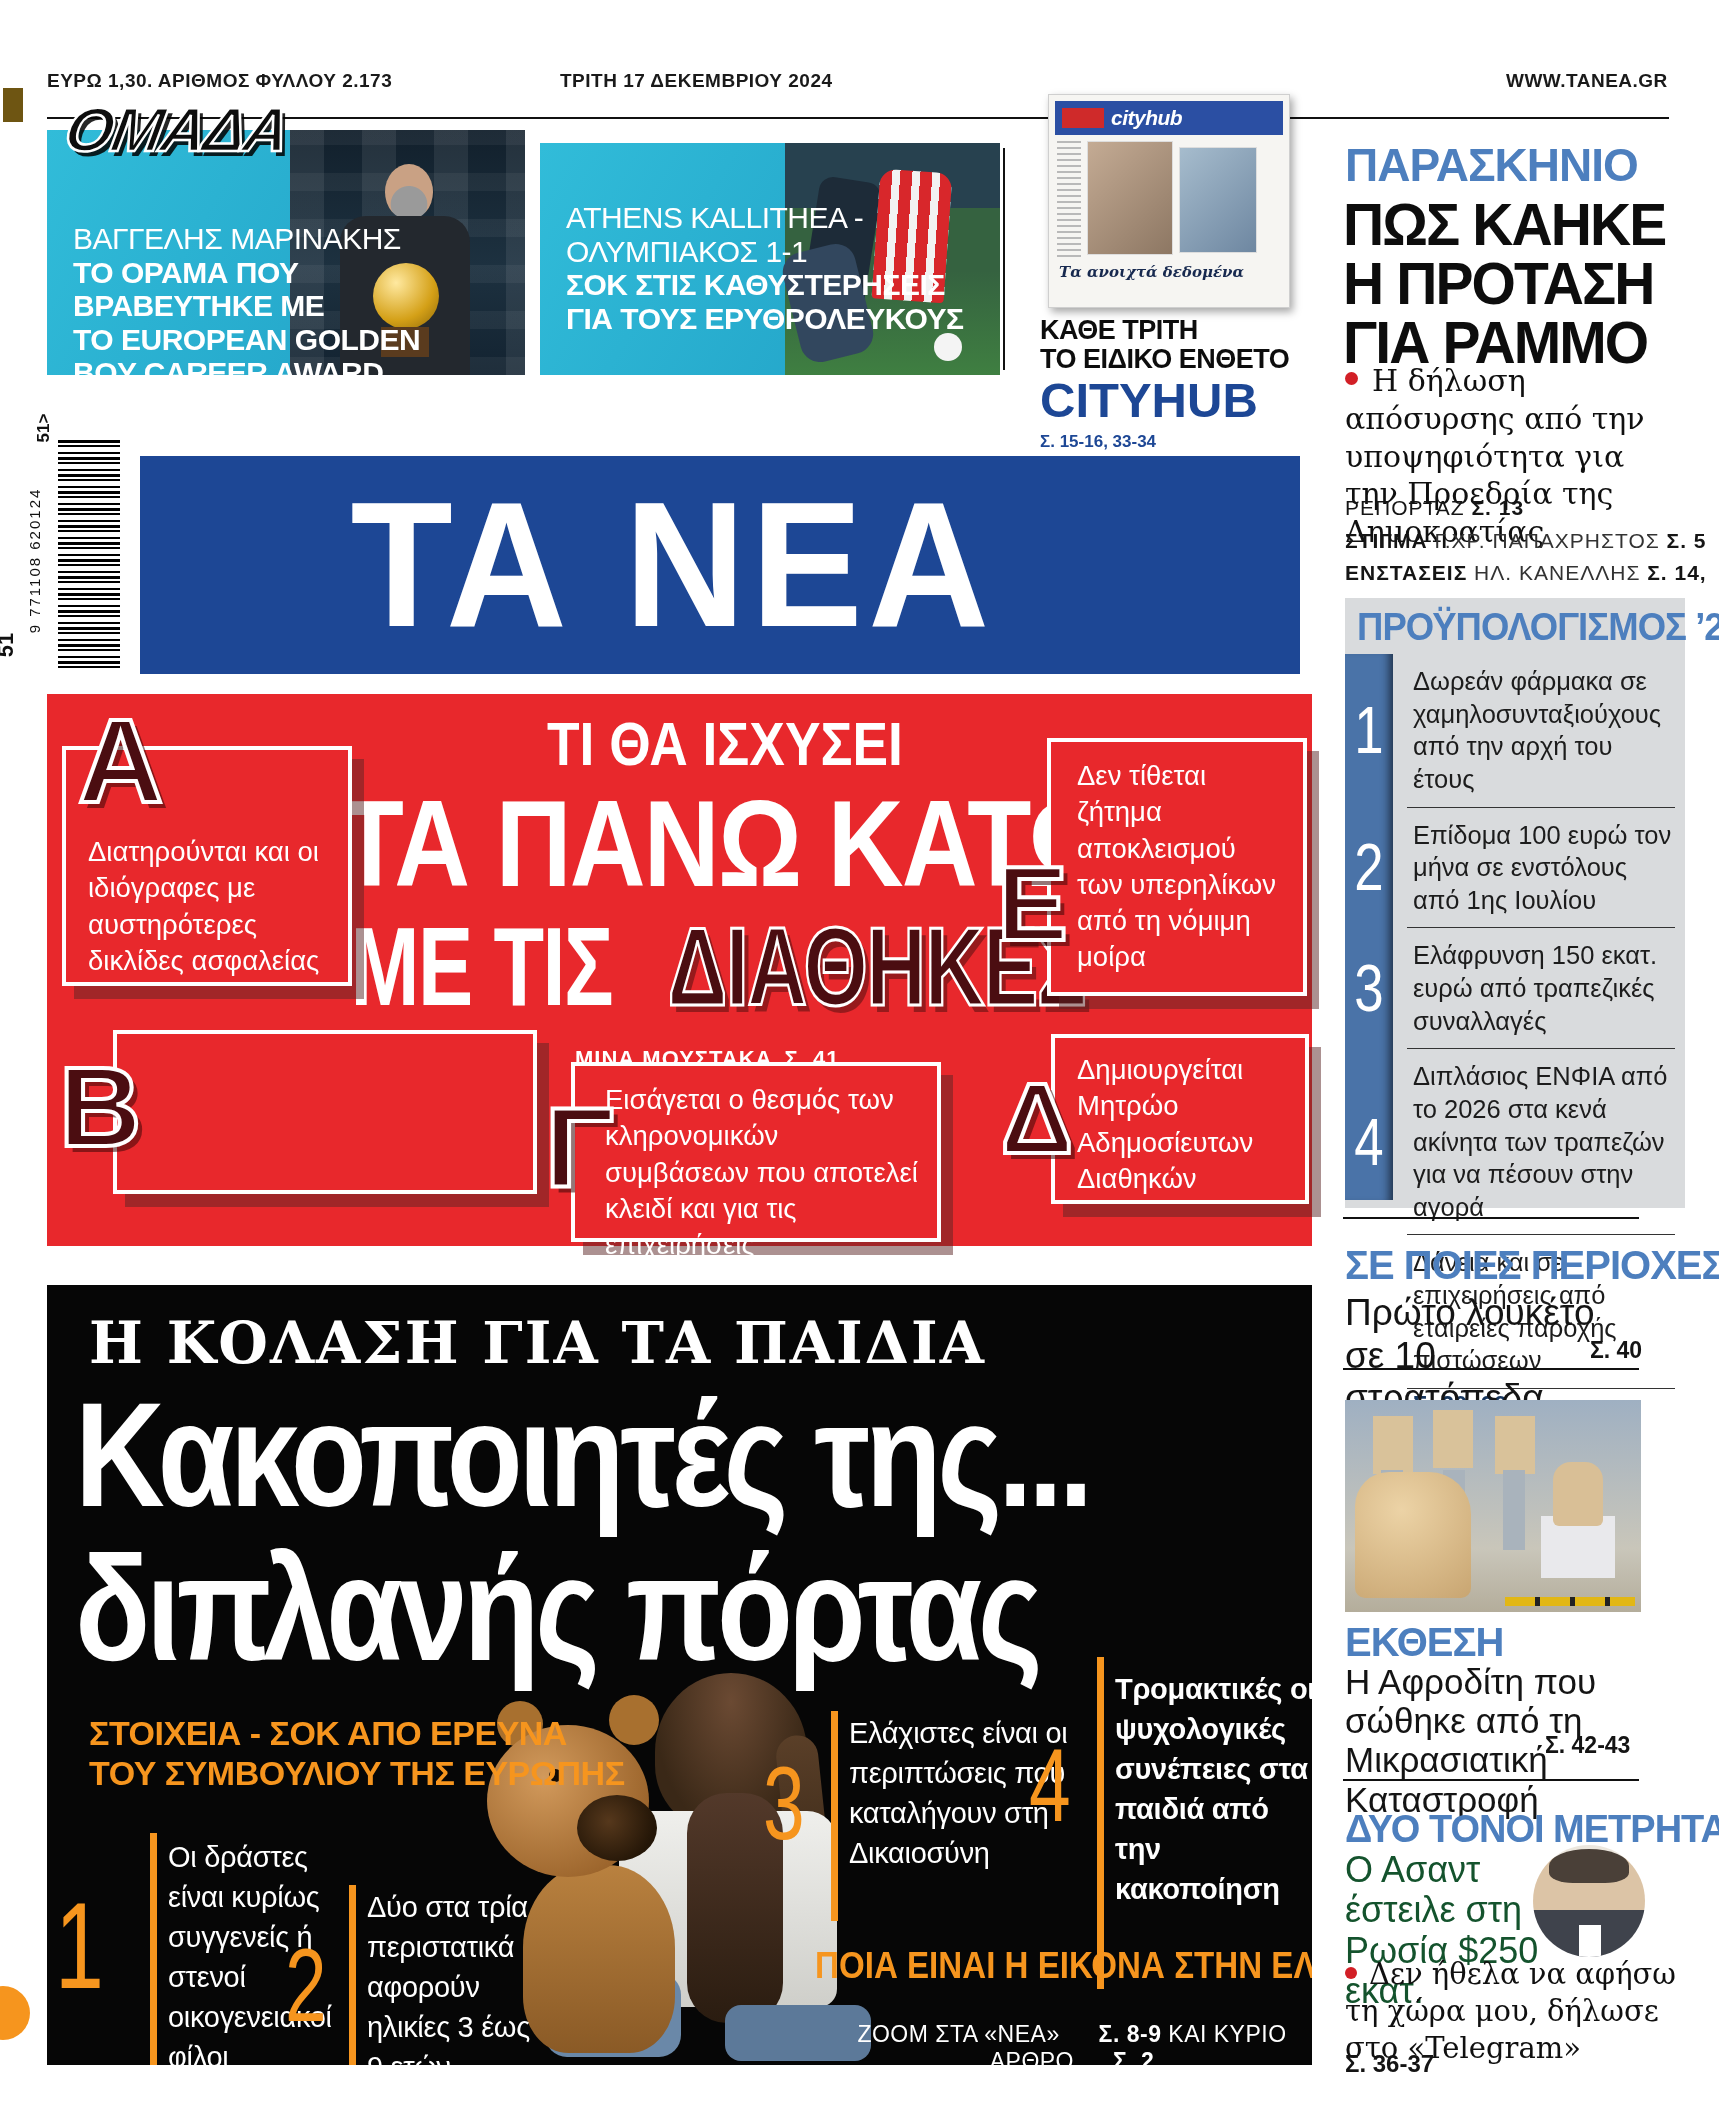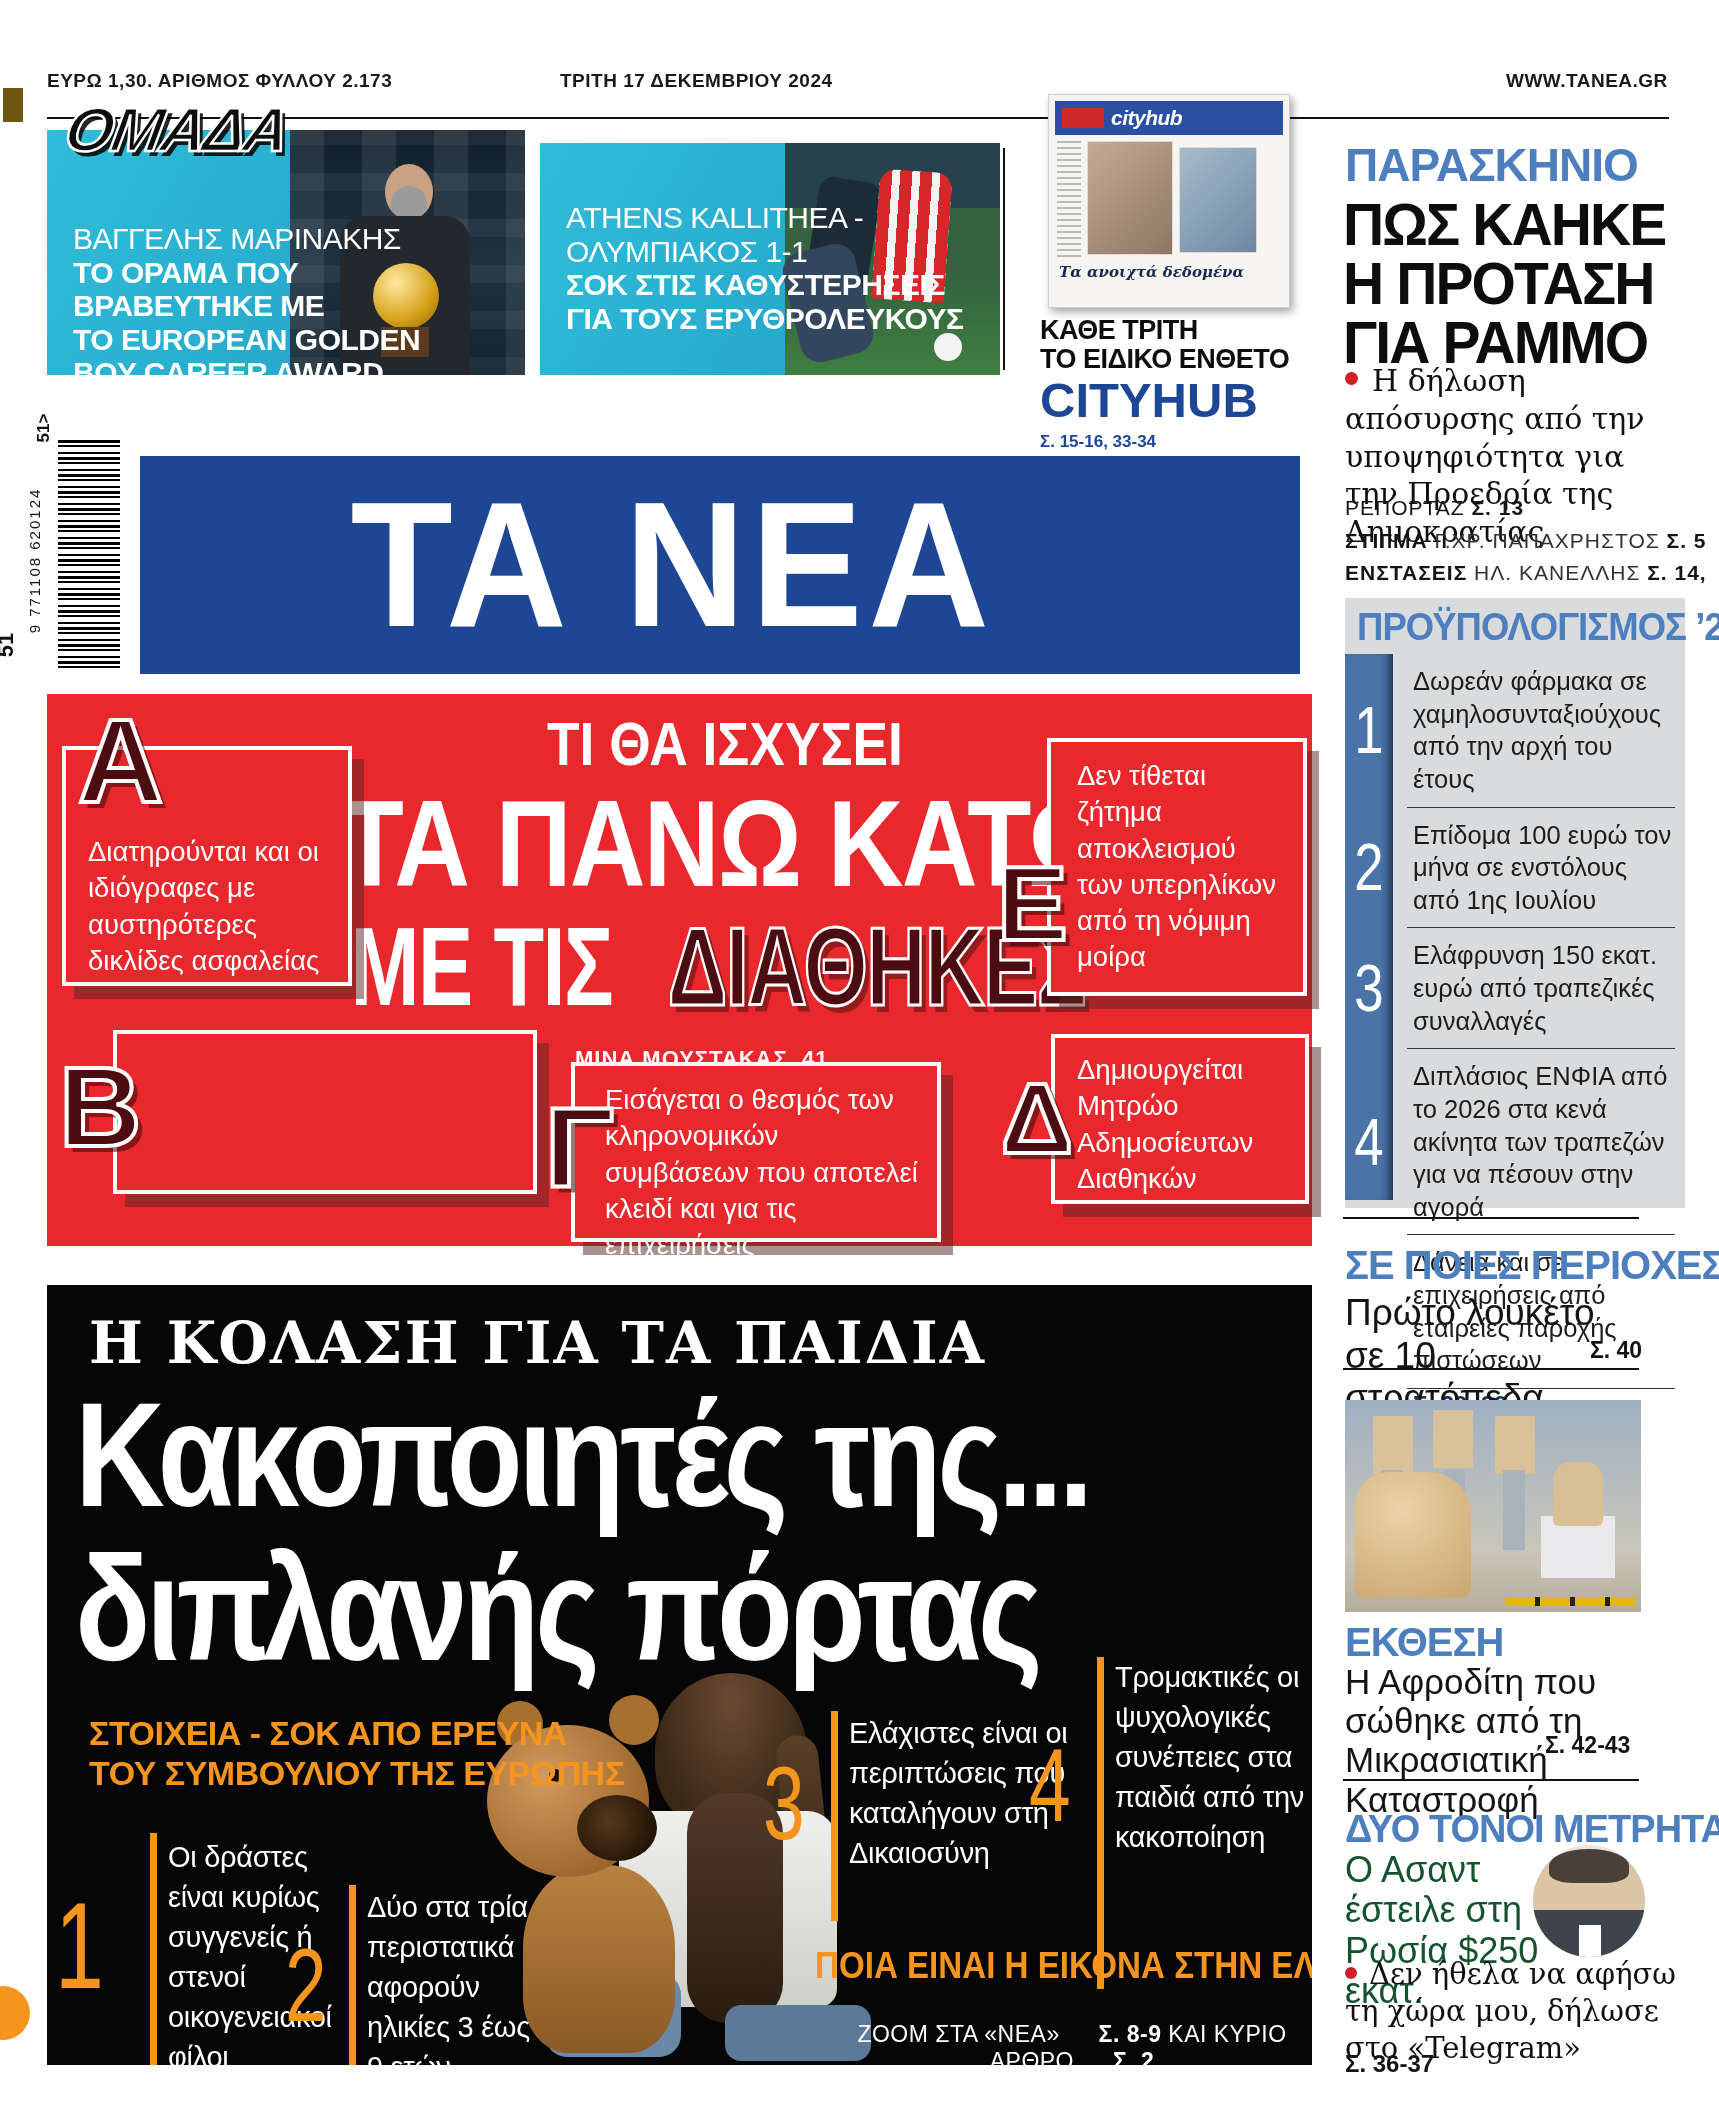--- a/index.html
+++ b/index.html
@@ -97,21 +97,21 @@
 
   
   #red{left:47px;top:694px;width:1265px;height:552px;background:#e8282c;}
   .rc{position:absolute;left:90px;right:0;text-align:center;color:#fff;}
   #red-kicker{top:14px;font-size:62px;font-weight:700;}
   #red-kicker span,#red-h1 span,#red-h2 span{display:inline-block;transform:scaleX(.86);white-space:nowrap;}
   #red-h1{top:80px;font-size:122px;font-weight:900;letter-spacing:-2px;}
   #red-h2{top:208px;font-size:112px;font-weight:900;letter-spacing:-2px;}
   .accent{color:#4b0d11;-webkit-text-stroke:3px #fff;text-shadow:7px 7px 0 rgba(0,0,0,.35);}
   #red-byline{position:absolute;left:528px;top:352px;color:#fff;font-size:22px;font-weight:700;letter-spacing:1px;}
-  #red-byline b{font-weight:900;margin-left:1px;}
+  #red-byline b{font-weight:900;margin-left:12px;}
   .rbox{position:absolute;background:#e8282c;border:4px solid #fff;
     box-shadow:12px 13px 0 rgba(90,35,35,.5);color:#fff;font-size:27.5px;font-weight:500;
     line-height:1.32;box-sizing:border-box;}
   .rletter{position:absolute;font-weight:900;color:#4b0d11;line-height:1;
     -webkit-text-stroke:4px #fff;text-shadow:6px 6px 0 rgba(60,5,8,.55);}
   #rbox-a{left:15px;top:52px;width:290px;height:240px;padding:84px 20px 10px 22px;}
   #rbox-a .rletter{top:-48px;left:12px;font-size:118px;}
   #rbox-e{left:1000px;top:44px;width:260px;height:258px;padding:16px 16px 10px 26px;}
   #rbox-e .rletter{left:-54px;top:108px;font-size:106px;}
   #rbox-b{left:66px;top:336px;width:424px;height:164px;padding:14px 14px 10px 26px;}
@@ -187,21 +187,21 @@
   .ab-bar{position:absolute;width:7px;background:#f6951e;}
   .ab-item-t{position:absolute;color:#fff;font-size:29px;font-weight:500;line-height:1.38;
     letter-spacing:-.3px;}
   #n1{left:8px;top:600px;font-size:122px;}   #bar1{left:103px;top:548px;height:252px;}
   #t1{left:121px;top:552px;width:172px;}
   #n2{left:238px;top:648px;font-size:104px;} #bar2{left:302px;top:600px;height:182px;}
   #t2{left:320px;top:602px;width:178px;}
   #n3{left:716px;top:466px;font-size:104px;} #bar3{left:784px;top:426px;height:210px;}
   #t3{left:802px;top:428px;width:220px;}
   #n4{left:982px;top:448px;font-size:104px;} #bar4{left:1050px;top:372px;height:332px;}
-  #t4{left:1068px;top:372px;width:205px;}
+  #t4{left:1068px;top:384px;width:205px;font-weight:bold;}
   #ab-strip{position:absolute;left:768px;top:660px;color:#f6951e;font-size:36px;font-weight:800;
     white-space:nowrap;transform:scaleX(.92);transform-origin:left;}
   #ab-zoom{position:absolute;left:770px;top:736px;width:510px;text-align:center;color:#fff;
     font-size:23px;font-weight:500;letter-spacing:.5px;}
   #ab-zoom b{font-weight:800;margin-left:32px;}
 
   
   #scene{position:absolute;left:440px;top:388px;width:395px;height:392px;}
   .sc{position:absolute;}
   #sc-hair{left:168px;top:0;width:152px;height:158px;border-radius:50% 50% 42% 42%;

